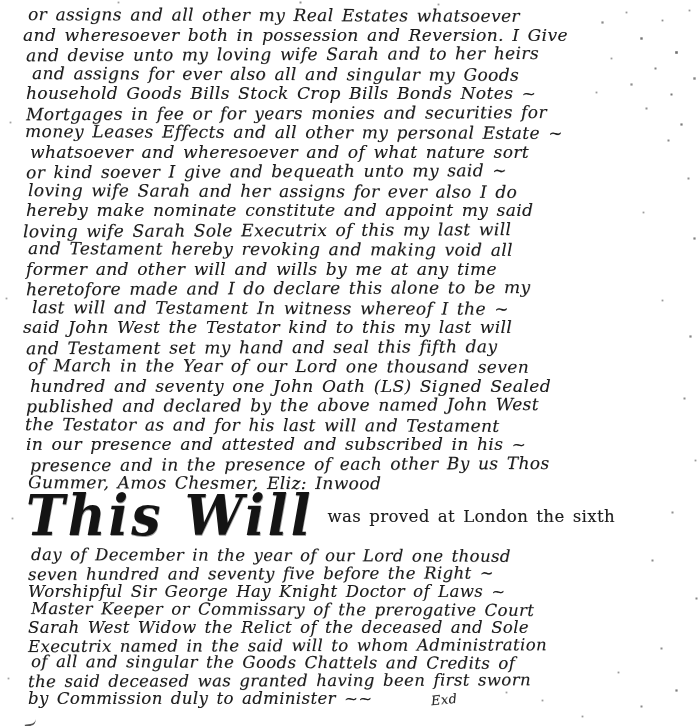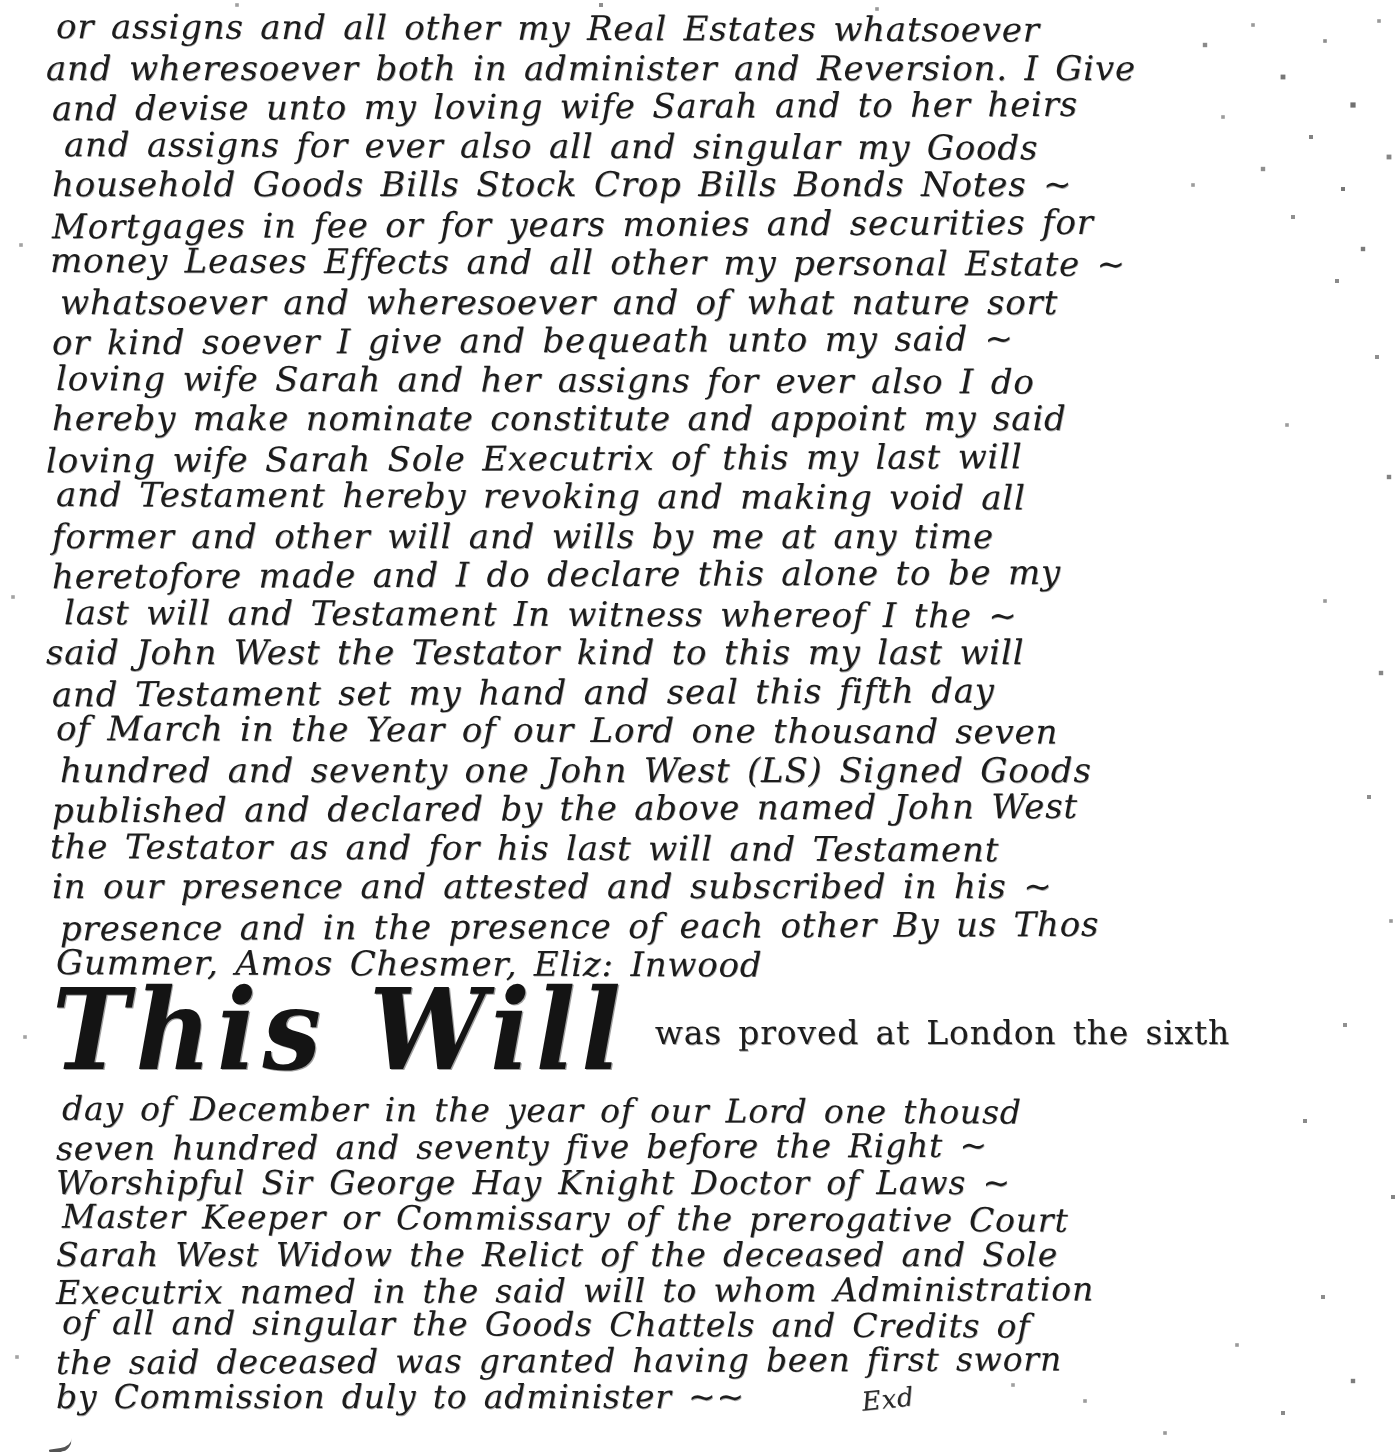--- a/index.html
+++ b/index.html
@@ -92,39 +92,39 @@
 </style>
 </head>
 <body>
 
 <div class="page">
 
   <div class="specks"></div>
 
   <div class="block-will">
     <div class="ms-line">or assigns and all other my Real Estates whatsoever</div>
-    <div class="ms-line">and wheresoever both in administer and Reversion. I Give</div>
+    <div class="ms-line">and wheresoever both in possession and Reversion. I Give</div>
     <div class="ms-line">and devise unto my loving wife Sarah and to her heirs</div>
     <div class="ms-line">and assigns for ever also all and singular my Goods</div>
     <div class="ms-line">household Goods Bills Stock Crop Bills Bonds Notes ~</div>
     <div class="ms-line">Mortgages in fee or for years monies and securities for</div>
     <div class="ms-line">money Leases Effects and all other my personal Estate ~</div>
     <div class="ms-line">whatsoever and wheresoever and of what nature sort</div>
     <div class="ms-line">or kind soever I give and bequeath unto my said ~</div>
     <div class="ms-line">loving wife Sarah and her assigns for ever also I do</div>
     <div class="ms-line">hereby make nominate constitute and appoint my said</div>
     <div class="ms-line">loving wife Sarah Sole Executrix of this my last will</div>
     <div class="ms-line">and Testament hereby revoking and making void all</div>
     <div class="ms-line">former and other will and wills by me at any time</div>
     <div class="ms-line">heretofore made and I do declare this alone to be my</div>
     <div class="ms-line">last will and Testament In witness whereof I the ~</div>
     <div class="ms-line">said John West the Testator kind to this my last will</div>
     <div class="ms-line">and Testament set my hand and seal this fifth day</div>
     <div class="ms-line">of March in the Year of our Lord one thousand seven</div>
-    <div class="ms-line">hundred and seventy one John West (LS) Signed Goods</div>
+    <div class="ms-line">hundred and seventy one John Oath (LS) Signed Sealed</div>
     <div class="ms-line">published and declared by the above named John West</div>
     <div class="ms-line">the Testator as and for his last will and Testament</div>
     <div class="ms-line">in our presence and attested and subscribed in his ~</div>
     <div class="ms-line">presence and in the presence of each other By us Thos</div>
     <div class="ms-line">Gummer, Amos Chesmer, Eliz: Inwood</div>
   </div>
 
   <div class="probate-opening">
     <span class="bigword">This Will</span>
     <span class="opening-rest">was proved at London the sixth</span>

